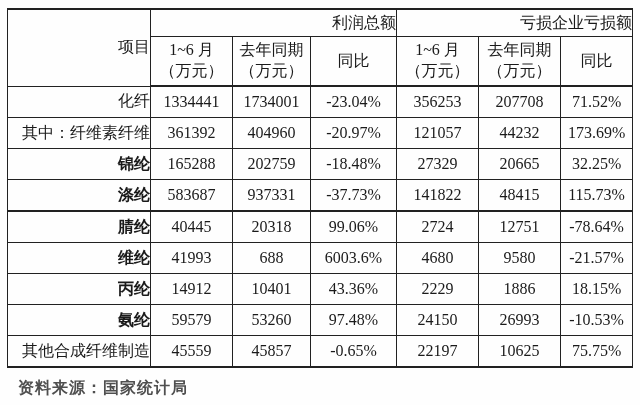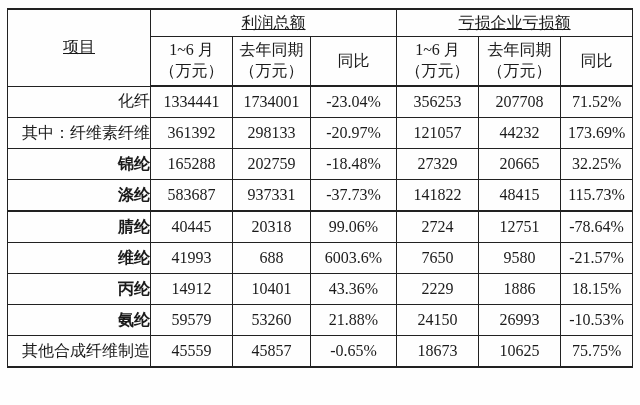--- a/index.html
+++ b/index.html
@@ -18,21 +18,21 @@
   table.stat{
     position:absolute;left:7px;top:8px;width:625px;
     border-collapse:collapse;table-layout:fixed;
     font-size:16px;color:var(--txt);
   }
   table.stat td{
     border:1px solid var(--bc);
     padding:0;vertical-align:middle;
     overflow:hidden;white-space:nowrap;
   }
-  tr.h1 td{border-top:2px solid var(--bc);height:26px;text-align:center;text-decoration:underline;}
+  tr.h1 td{border-top:2px solid var(--bc);height:26px;text-align:right;}
   tr.h2 td{border-bottom:2px solid var(--bc);height:48px;text-align:center;line-height:1.3;}
   td.itemhead{border-bottom:2px solid var(--bc);text-align:center;}
   tr.d td{height:30px;}
   tr.thickb td{border-bottom:2px solid var(--bc);}
   tr.last td{border-bottom:2px solid var(--bc);margin-left:46px;}
   td.lbl{text-align:right;padding-left:8px;}
   tr.ind td.lbl{padding-left:50px;font-weight:bold;}
   td.num{text-align:center;padding-right:9px;}
   .source{
     position:absolute;left:18px;top:378px;
@@ -86,21 +86,21 @@
         <td class="num">1334441</td>
         <td class="num">1734001</td>
         <td class="num">-23.04%</td>
         <td class="num">356253</td>
         <td class="num">207708</td>
         <td class="num">71.52%</td>
       </tr>
       <tr class="d">
         <td class="lbl">其中：纤维素纤维</td>
         <td class="num">361392</td>
-        <td class="num">298133</td>
+        <td class="num">404960</td>
         <td class="num">-20.97%</td>
         <td class="num">121057</td>
         <td class="num">44232</td>
         <td class="num">173.69%</td>
       </tr>
       <tr class="d ind">
         <td class="lbl">锦纶</td>
         <td class="num">165288</td>
         <td class="num">202759</td>
         <td class="num">-18.48%</td>
@@ -124,47 +124,48 @@
         <td class="num">99.06%</td>
         <td class="num">2724</td>
         <td class="num">12751</td>
         <td class="num">-78.64%</td>
       </tr>
       <tr class="d ind">
         <td class="lbl">维纶</td>
         <td class="num">41993</td>
         <td class="num">688</td>
         <td class="num">6003.6%</td>
-        <td class="num">7650</td>
+        <td class="num">4680</td>
         <td class="num">9580</td>
         <td class="num">-21.57%</td>
       </tr>
       <tr class="d ind">
         <td class="lbl">丙纶</td>
         <td class="num">14912</td>
         <td class="num">10401</td>
         <td class="num">43.36%</td>
         <td class="num">2229</td>
         <td class="num">1886</td>
         <td class="num">18.15%</td>
       </tr>
       <tr class="d ind">
         <td class="lbl">氨纶</td>
         <td class="num">59579</td>
         <td class="num">53260</td>
-        <td class="num">21.88%</td>
+        <td class="num">97.48%</td>
         <td class="num">24150</td>
         <td class="num">26993</td>
         <td class="num">-10.53%</td>
       </tr>
       <tr class="d last">
         <td class="lbl">其他合成纤维制造</td>
         <td class="num">45559</td>
         <td class="num">45857</td>
         <td class="num">-0.65%</td>
-        <td class="num">18673</td>
+        <td class="num">22197</td>
         <td class="num">10625</td>
         <td class="num">75.75%</td>
       </tr>
     </tbody>
   </table>
 
+  <div class="source">资料来源：国家统计局</div>
 </div>
 
 </body></html>

